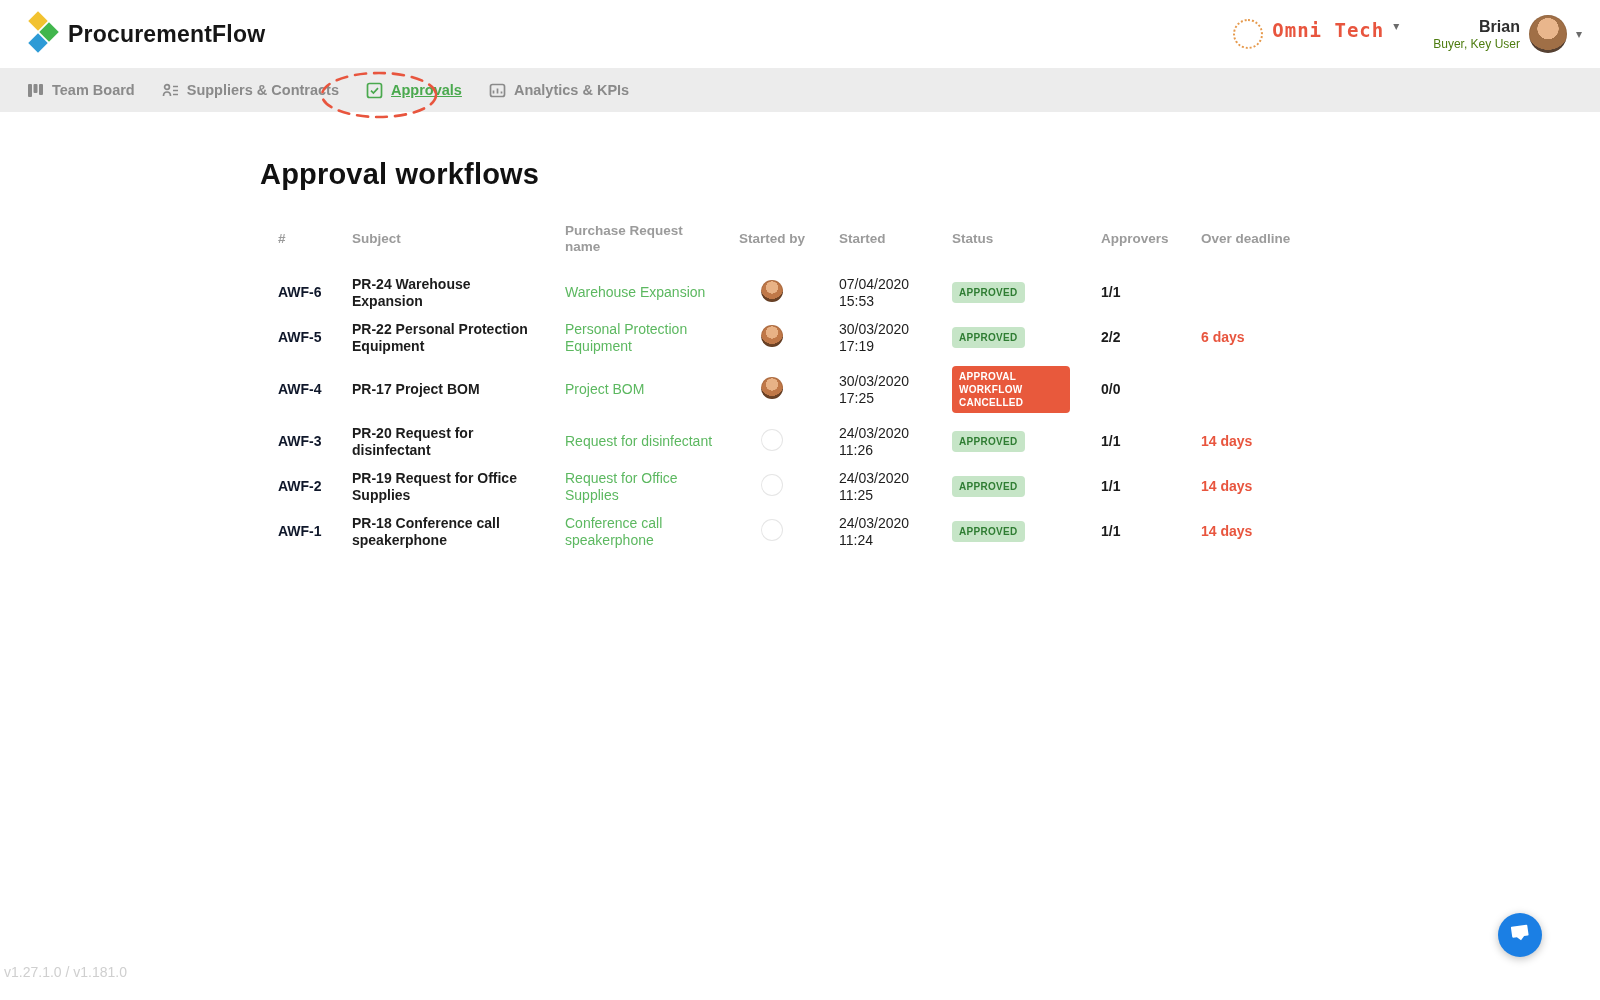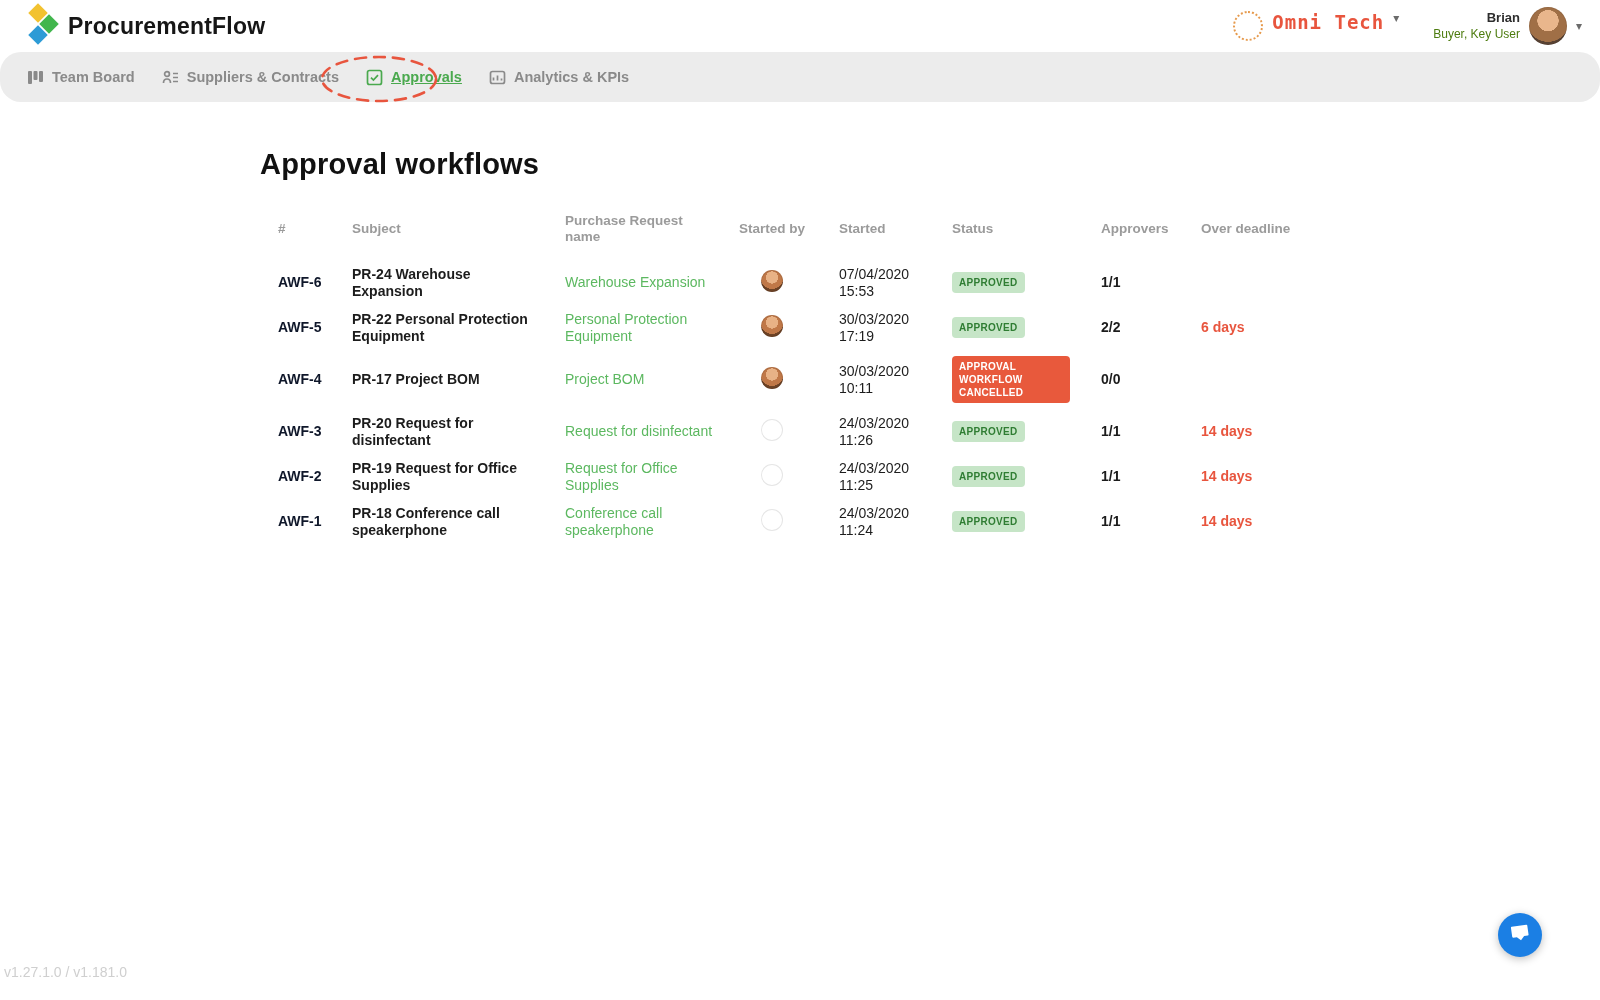--- a/index.html
+++ b/index.html
@@ -1,34 +1,34 @@
 <!DOCTYPE html>
 <html><head>
 <meta charset="utf-8">
 <style>
   * { box-sizing: border-box; margin: 0; padding: 0; }
   html,body { width:1600px; height:1000px; background:#fff; font-family:"Liberation Sans", sans-serif; color:#1d1d1d; overflow:hidden; }
 
   
-  .topbar { height:52px; display:flex; align-items:center; justify-content:space-between; padding:0 18px 0 16px; background:#fff; }
+  .topbar { height:68px; display:flex; align-items:center; justify-content:space-between; padding:0 18px 0 16px; background:#fff; }
   .brand { display:flex; align-items:center; gap:8px; }
   .brand-name { font-size:23px; font-weight:800; color:#161616; letter-spacing:.2px; }
   .top-right { display:flex; align-items:center; gap:34px; }
   .org { display:flex; align-items:flex-start; gap:9px; cursor:pointer; }
   .org-logo { width:30px; height:30px; border-radius:50%; border:2px dotted #e69a4d; }
   .org-name { font-family:"DejaVu Sans Mono", monospace; font-weight:bold; font-size:19px; color:#e8553e; letter-spacing:1px; }
   .chev { color:#6b6b6b; font-size:12px; }
   .user { display:flex; align-items:center; gap:9px; cursor:pointer; }
   .user-texts { text-align:right; line-height:1.25; }
-  .user-name { font-size:13px; font-weight:bold; color:#2e2e2e; }
+  .user-name { font-size:16px; font-weight:bold; color:#2e2e2e; }
   .user-role { font-size:12px; color:#4d7c0f; }
   .avatar-lg { width:38px; height:38px; border-radius:50%; background:radial-gradient(circle at 50% 36%, #e9b68c 0 34%, #a06f46 35% 68%, #584233 69%); box-shadow:inset 0 0 0 1px rgba(0,0,0,.08); }
 
   
-  .navbar { position:relative; height:50px; background:#ececec; display:flex; align-items:center; gap:27px; padding:0 27px;border-radius:21px; }
+  .navbar { position:relative; height:44px; background:#ececec; display:flex; align-items:center; gap:27px; padding:0 27px; }
   .nav-item { display:flex; align-items:center; gap:8px; font-size:14.5px; font-weight:bold; color:#8a8a8a; cursor:pointer; }
   .nav-item svg { display:block; }
   .nav-item.active { color:#4aa94e; }
   .nav-item.active .nav-label { text-decoration:underline; }
   .annotation { position:absolute; left:317px; top:1px; pointer-events:none; }
 
   
   .main { padding:46px 0 0 260px; }
   .page-title { font-size:29px; font-weight:800; color:#111; letter-spacing:.2px; }
   table { border-collapse:collapse; table-layout:fixed; margin:32px 0 0 18px; }
@@ -194,21 +194,21 @@
         <td class="cell-approvers">2/2</td>
         <td class="cell-deadline">6 days</td>
       </tr>
       <tr>
         <td class="cell-id">AWF-4</td>
         <td class="cell-subject">PR-17 Project BOM</td>
         <td><span class="pr-link">Project BOM</span></td>
         <td><span class="avatar-sm" data-avatar="m1"></span></td>
         <td>
             <div>30/03/2020</div>
-            <div>10:11</div>
+            <div>17:25</div>
           </td>
         <td><span class="badge" data-status="cancelled">APPROVAL WORKFLOW CANCELLED</span></td>
         <td class="cell-approvers">0/0</td>
         <td class="cell-deadline"></td>
       </tr>
       <tr>
         <td class="cell-id">AWF-3</td>
         <td class="cell-subject">PR-20 Request for disinfectant</td>
         <td><span class="pr-link">Request for disinfectant</span></td>
         <td><span class="avatar-sm" data-avatar="m2"></span></td>

